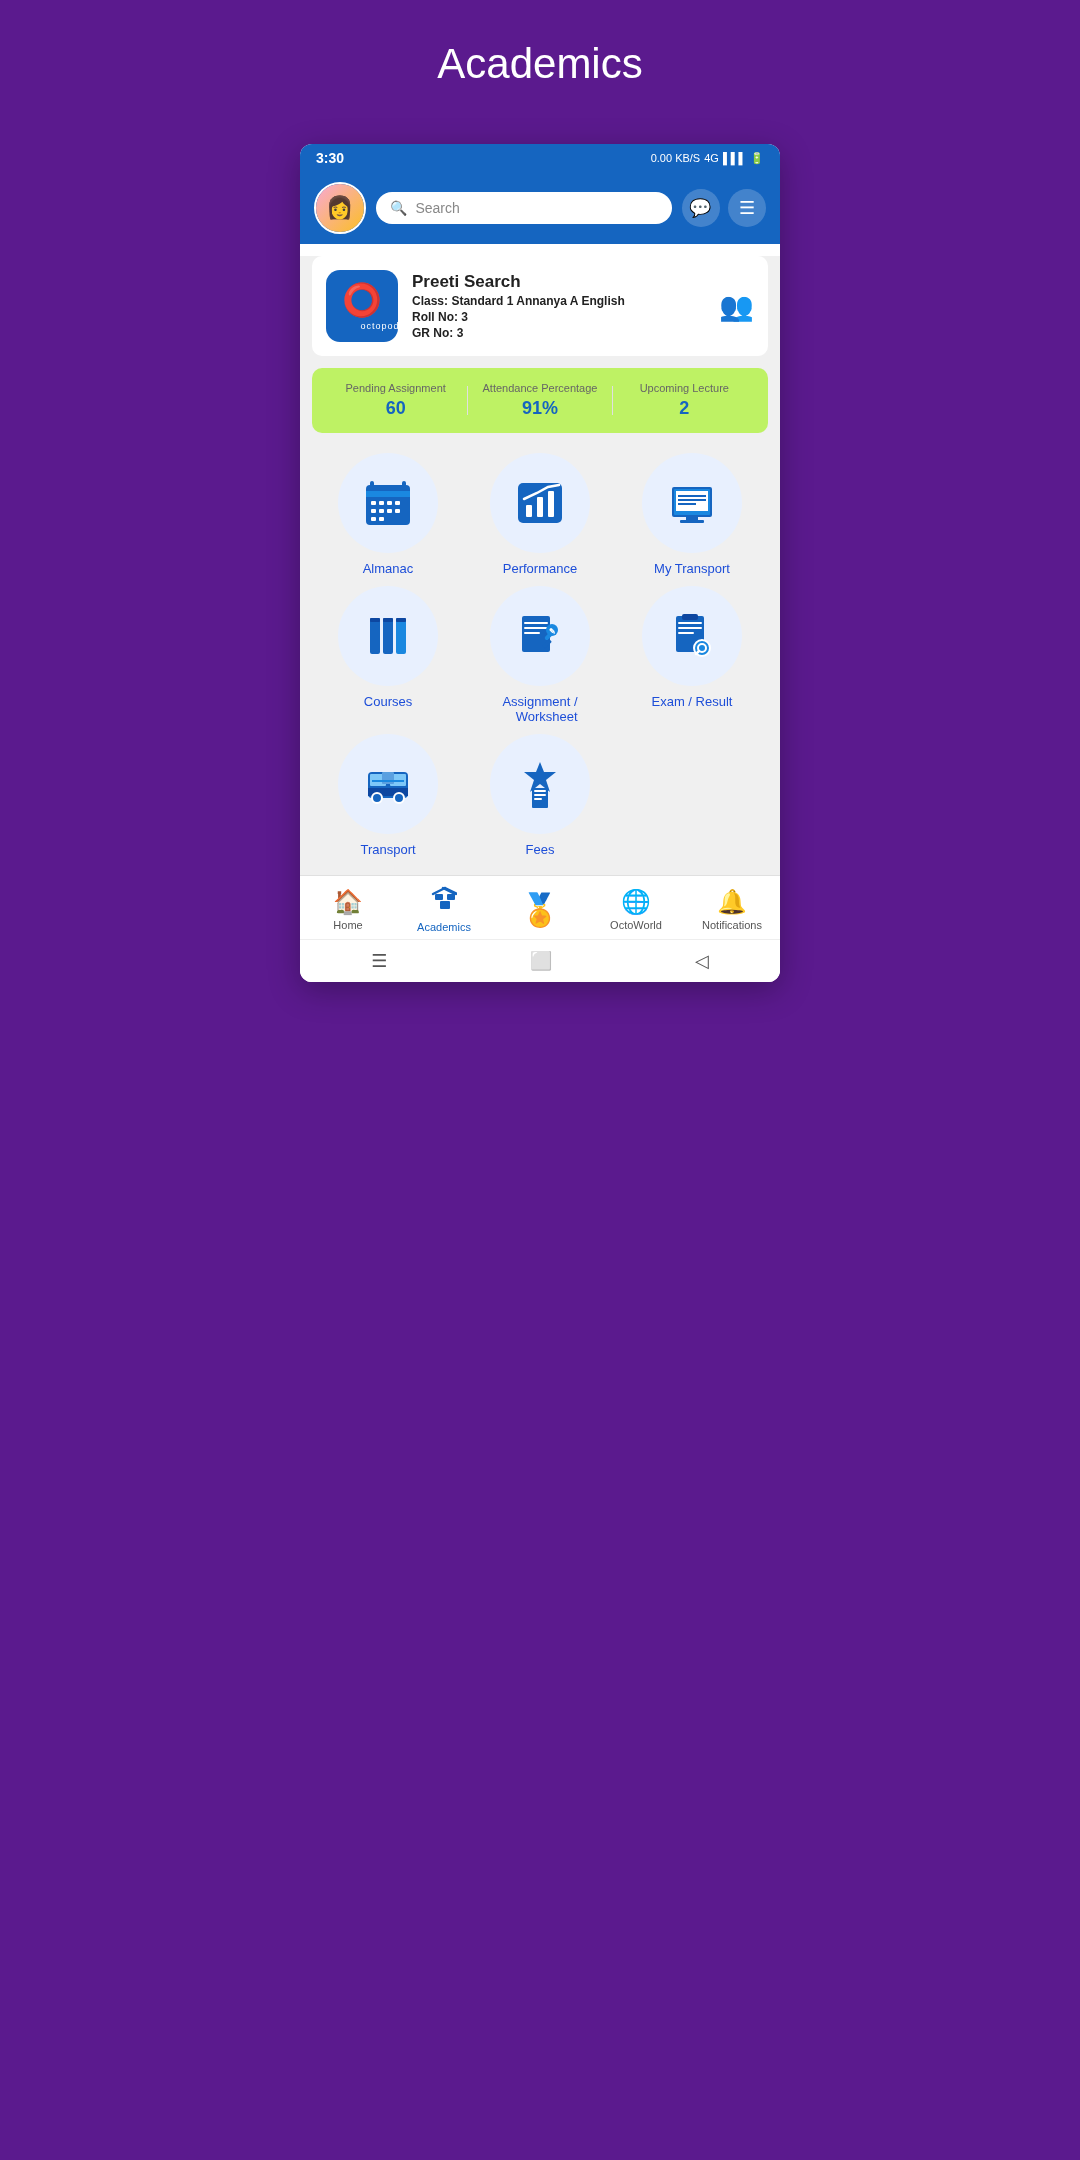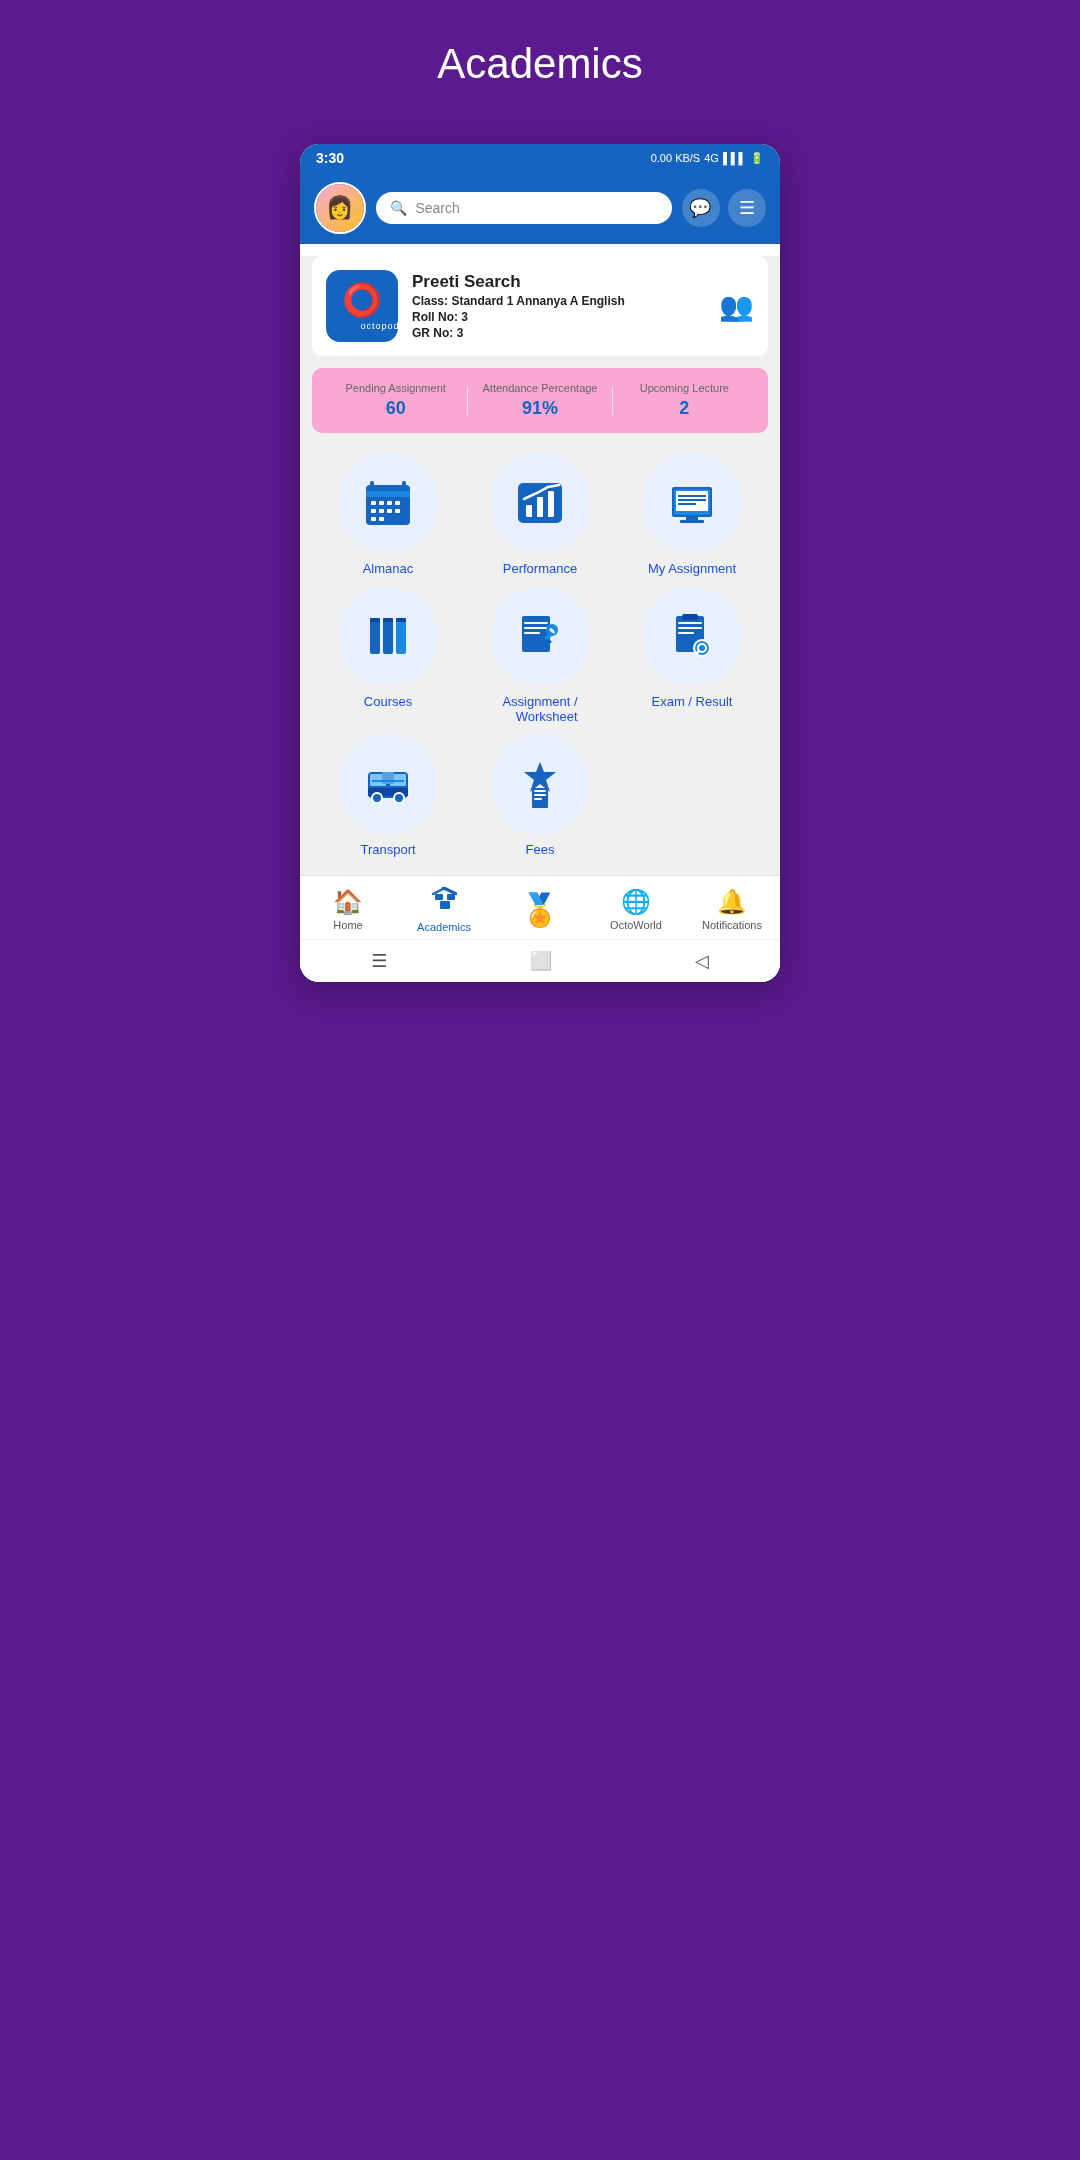--- a/index.html
+++ b/index.html
@@ -22,21 +22,21 @@
     .page-title {
       color: white;
       font-size: 42px;
       font-weight: 300;
       margin-bottom: 24px;
       margin-top: 20px;
     }
     .phone-frame {
       width: 480px;
       background: white;
-      border-radius: 19px;
+      border-radius: 12px;
       overflow: hidden;
       box-shadow: 0 8px 32px rgba(0,0,0,0.3);
     }
     
     .status-bar {
       background: #1565c0;
       color: white;
       display: flex;
       justify-content: space-between;
       align-items: center;
@@ -120,25 +120,25 @@
     }
     .octopod-icon { font-size: 32px; }
     .octopod-text { font-size: 9px; letter-spacing: 1px; margin-top: 2px; margin-left: 36px; }
     .profile-info { flex: 1; }
     .profile-name { font-weight: bold; font-size: 17px; color: #222; }
     .profile-detail { font-size: 12px; color: #555; margin-top: 2px; }
     .profile-detail span { font-weight: bold; color: #222; }
     .profile-family-icon { color: #1565c0; font-size: 28px; }
     
     .stats-row {
-      background: #f9a8d4;
+      background: #bef264;
       margin: 0 12px 12px;
       border-radius: 10px;
       display: flex;
-      justify-content: flex-end;
+      justify-content: flex-start;
       padding: 14px 12px;
     }
     .stat-item { text-align: center; flex: 1; }
     .stat-label { font-size: 11px; color: #666; margin-bottom: 4px; }
     .stat-value { font-size: 18px; font-weight: bold; color: #1565c0; }
     .stat-divider { width: 1px; background: #e0e0e0; margin: 4px 0; }
     
     .grid-section {
       background: #f0f0f0;
       padding: 8px 12px;
@@ -323,21 +323,21 @@
                 <rect x="6" y="10" width="40" height="30" rx="2" fill="#1565c0"></rect>
                 <rect x="8" y="12" width="36" height="26" rx="1" fill="#1a88e0"></rect>
                 <rect x="10" y="14" width="32" height="20" fill="white"></rect>
                 <rect x="12" y="18" width="28" height="2" fill="#1565c0"></rect>
                 <rect x="12" y="22" width="28" height="2" fill="#1565c0"></rect>
                 <rect x="12" y="26" width="18" height="2" fill="#1565c0"></rect>
                 <rect x="20" y="40" width="12" height="4" fill="#1565c0"></rect>
                 <rect x="14" y="43" width="24" height="3" rx="1" fill="#1565c0"></rect>
               </svg>
             </div>
-            <div class="grid-label">My Assignment</div>
+            <div class="grid-label">My Transport</div>
           </div>
         </div>
 
         <div class="grid-row">
           <div class="grid-item">
             <div class="grid-circle">
               <svg width="52" height="52" viewBox="0 0 52 52" fill="none" xmlns="http://www.w3.org/2000/svg">
                 <rect x="8" y="8" width="10" height="36" rx="2" fill="#1565c0"></rect>
                 <rect x="21" y="8" width="10" height="36" rx="2" fill="#1565c0"></rect>
                 <rect x="34" y="8" width="10" height="36" rx="2" fill="#1a88e0"></rect>

